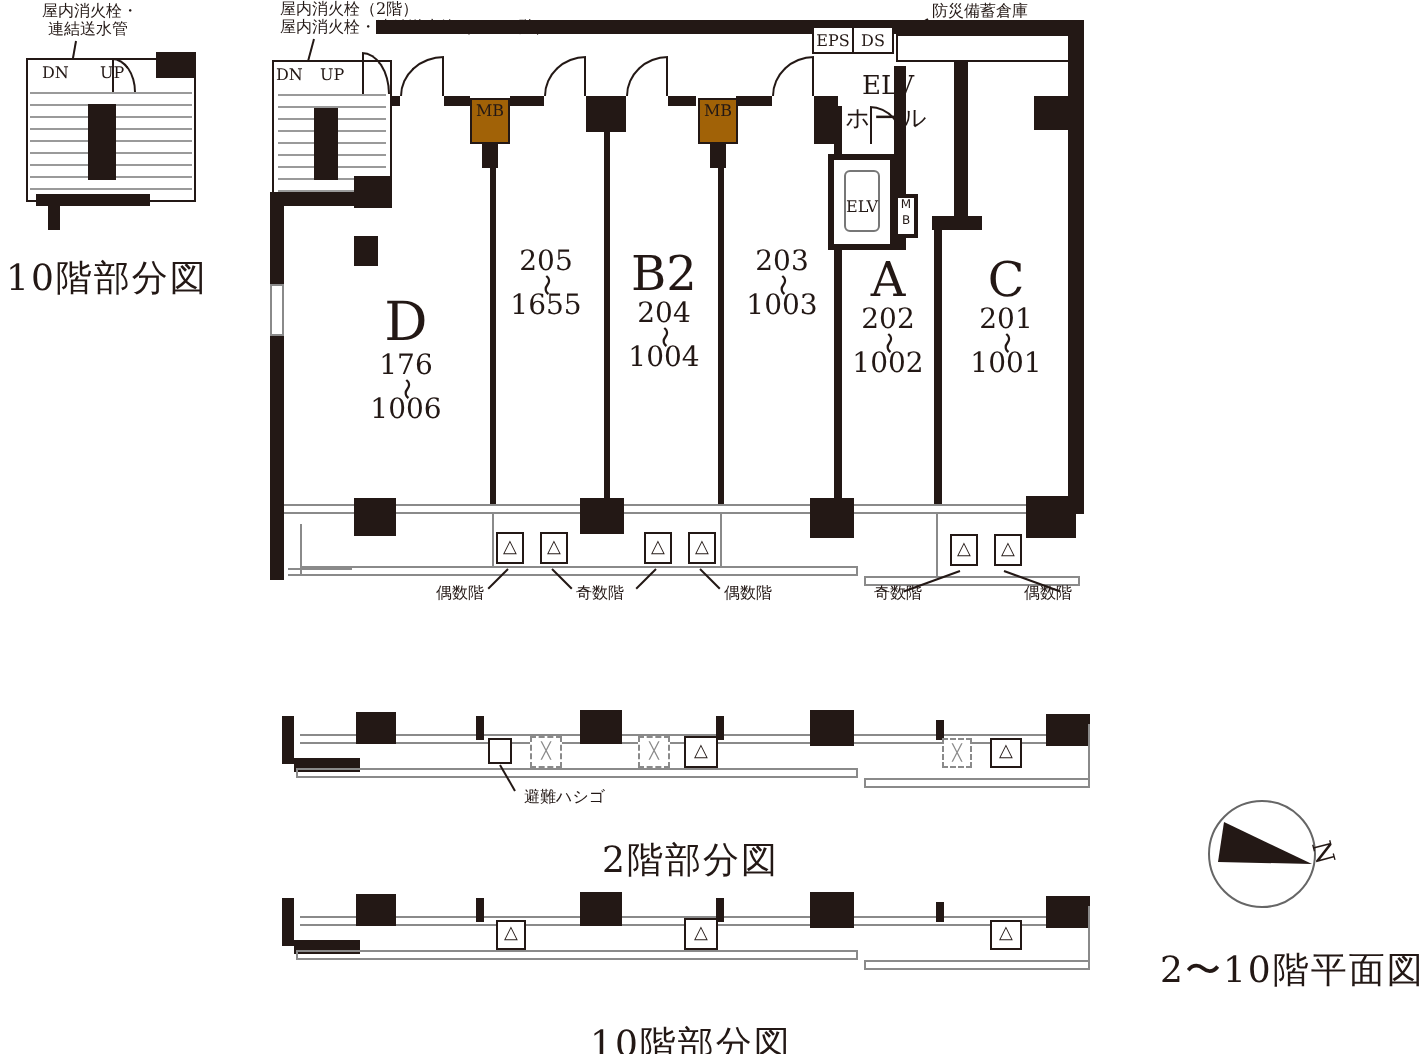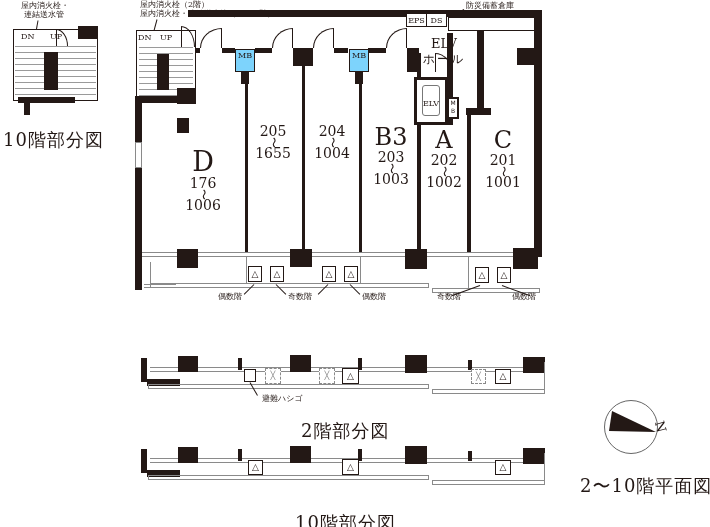--- a/index.html
+++ b/index.html
@@ -26,21 +26,21 @@
          font-family:"DejaVu Sans","Liberation Sans",sans-serif;}
   .hatch.solid::before{content:"△";}
   .hatch.dashed{border-style:dashed;border-color:#8a8a8a;}
   .hatch.dashed::before{content:"╳";color:#8a8a8a;font-size:8px;}
   .hatch.plain::before{content:"";}
   .ulabel{position:absolute;width:60px;text-align:center;}
   .ulabel .ltr{font-size:24px;line-height:26px;}
   .ulabel.big .ltr{font-size:27px;line-height:28px;}
   .ulabel .num{font-size:14px;line-height:15px;}
   .ulabel .tld{font-size:11px;line-height:7px;transform:rotate(90deg);}
-  .mbbox{position:absolute;background:#7dd3fc;border:1px solid #231815;box-sizing:border-box;
+  .mbbox{position:absolute;background:#a16207;border:1px solid #231815;box-sizing:border-box;
          display:flex;align-items:flex-start;justify-content:center;font-size:8px;line-height:11px;}
   .elvtxt{position:absolute;text-align:center;}
 </style>
 </head>
 <body>
 
 <div id="stage">
 
   <div>
     <div class="t8" style="left:21px;top:1px">
@@ -138,26 +138,26 @@
       <div class="num">176</div>
       <div class="tld">〜</div>
       <div class="num">1006</div>
     </div>
     <div class="ulabel" style="left:243px;top:124px">
       <div class="num">205</div>
       <div class="tld">〜</div>
       <div class="num">1655</div>
     </div>
     <div class="ulabel" style="left:302px;top:124px">
+      <div class="ltr">B2</div>
       <div class="num">204</div>
       <div class="tld">〜</div>
       <div class="num">1004</div>
     </div>
     <div class="ulabel" style="left:361px;top:124px">
-      <div class="ltr">B3</div>
       <div class="num">203</div>
       <div class="tld">〜</div>
       <div class="num">1003</div>
     </div>
     <div class="ulabel" style="left:414px;top:127px">
       <div class="ltr">A</div>
       <div class="num">202</div>
       <div class="tld">〜</div>
       <div class="num">1002</div>
     </div>

